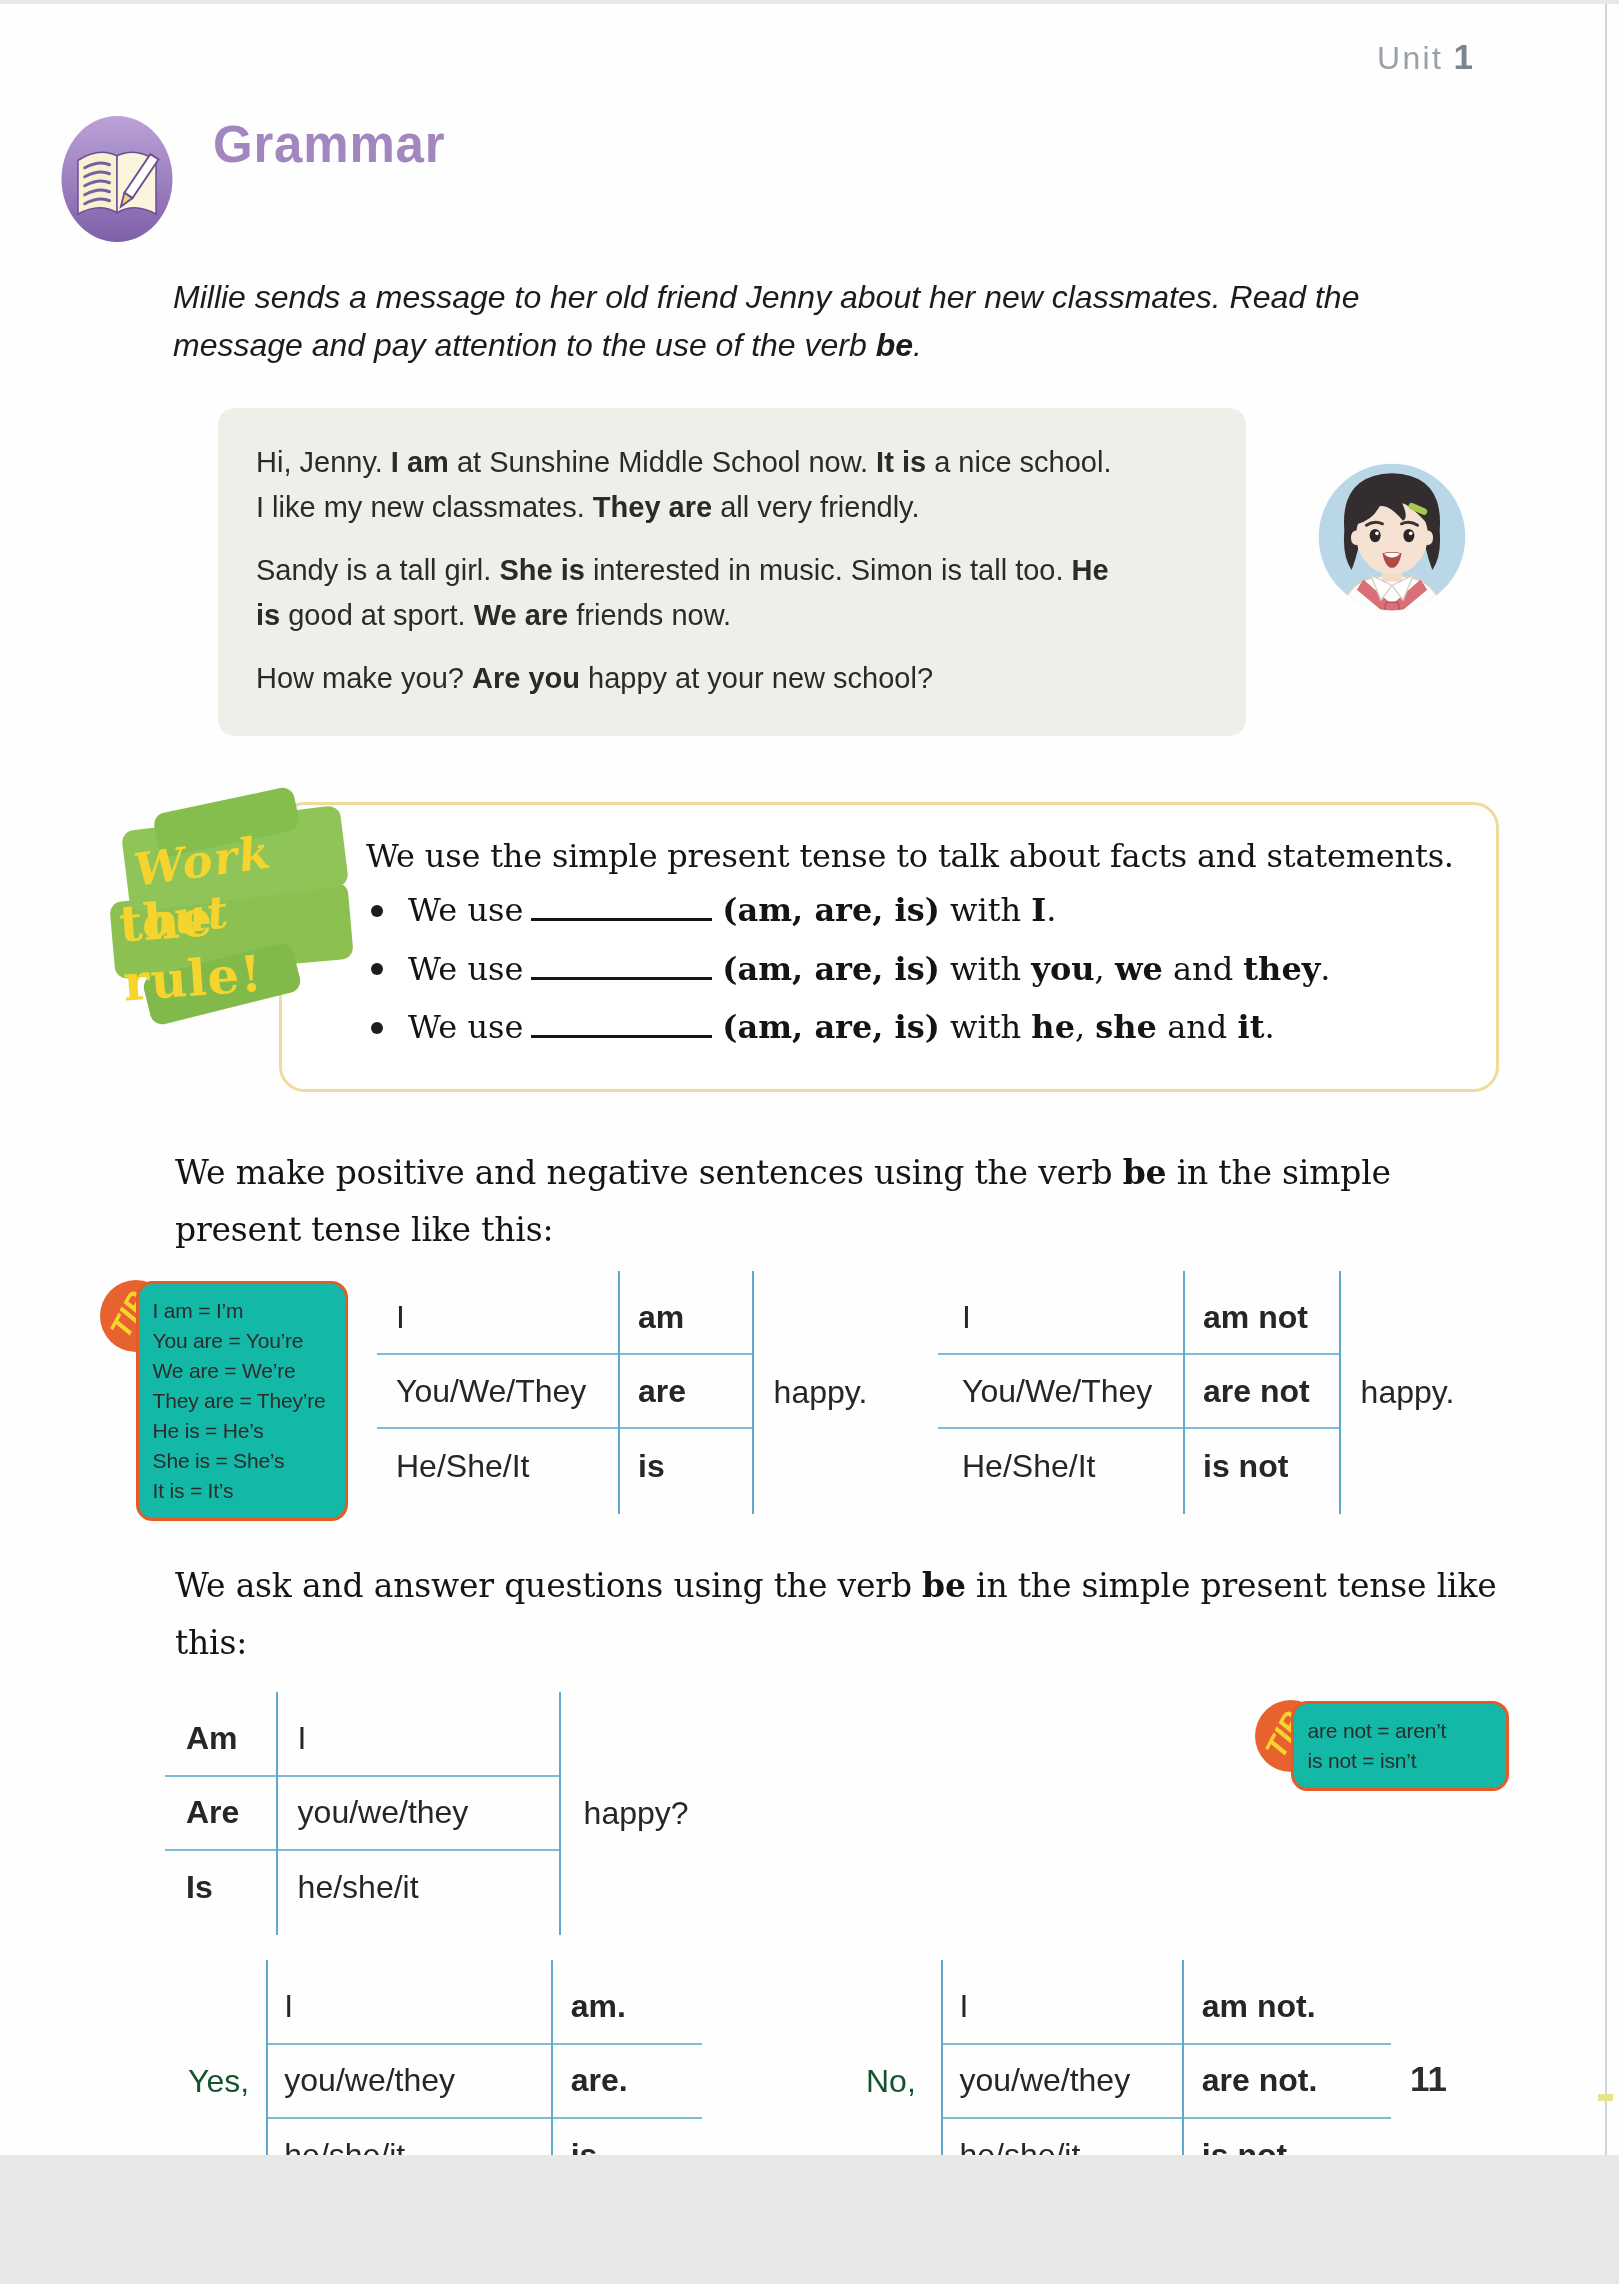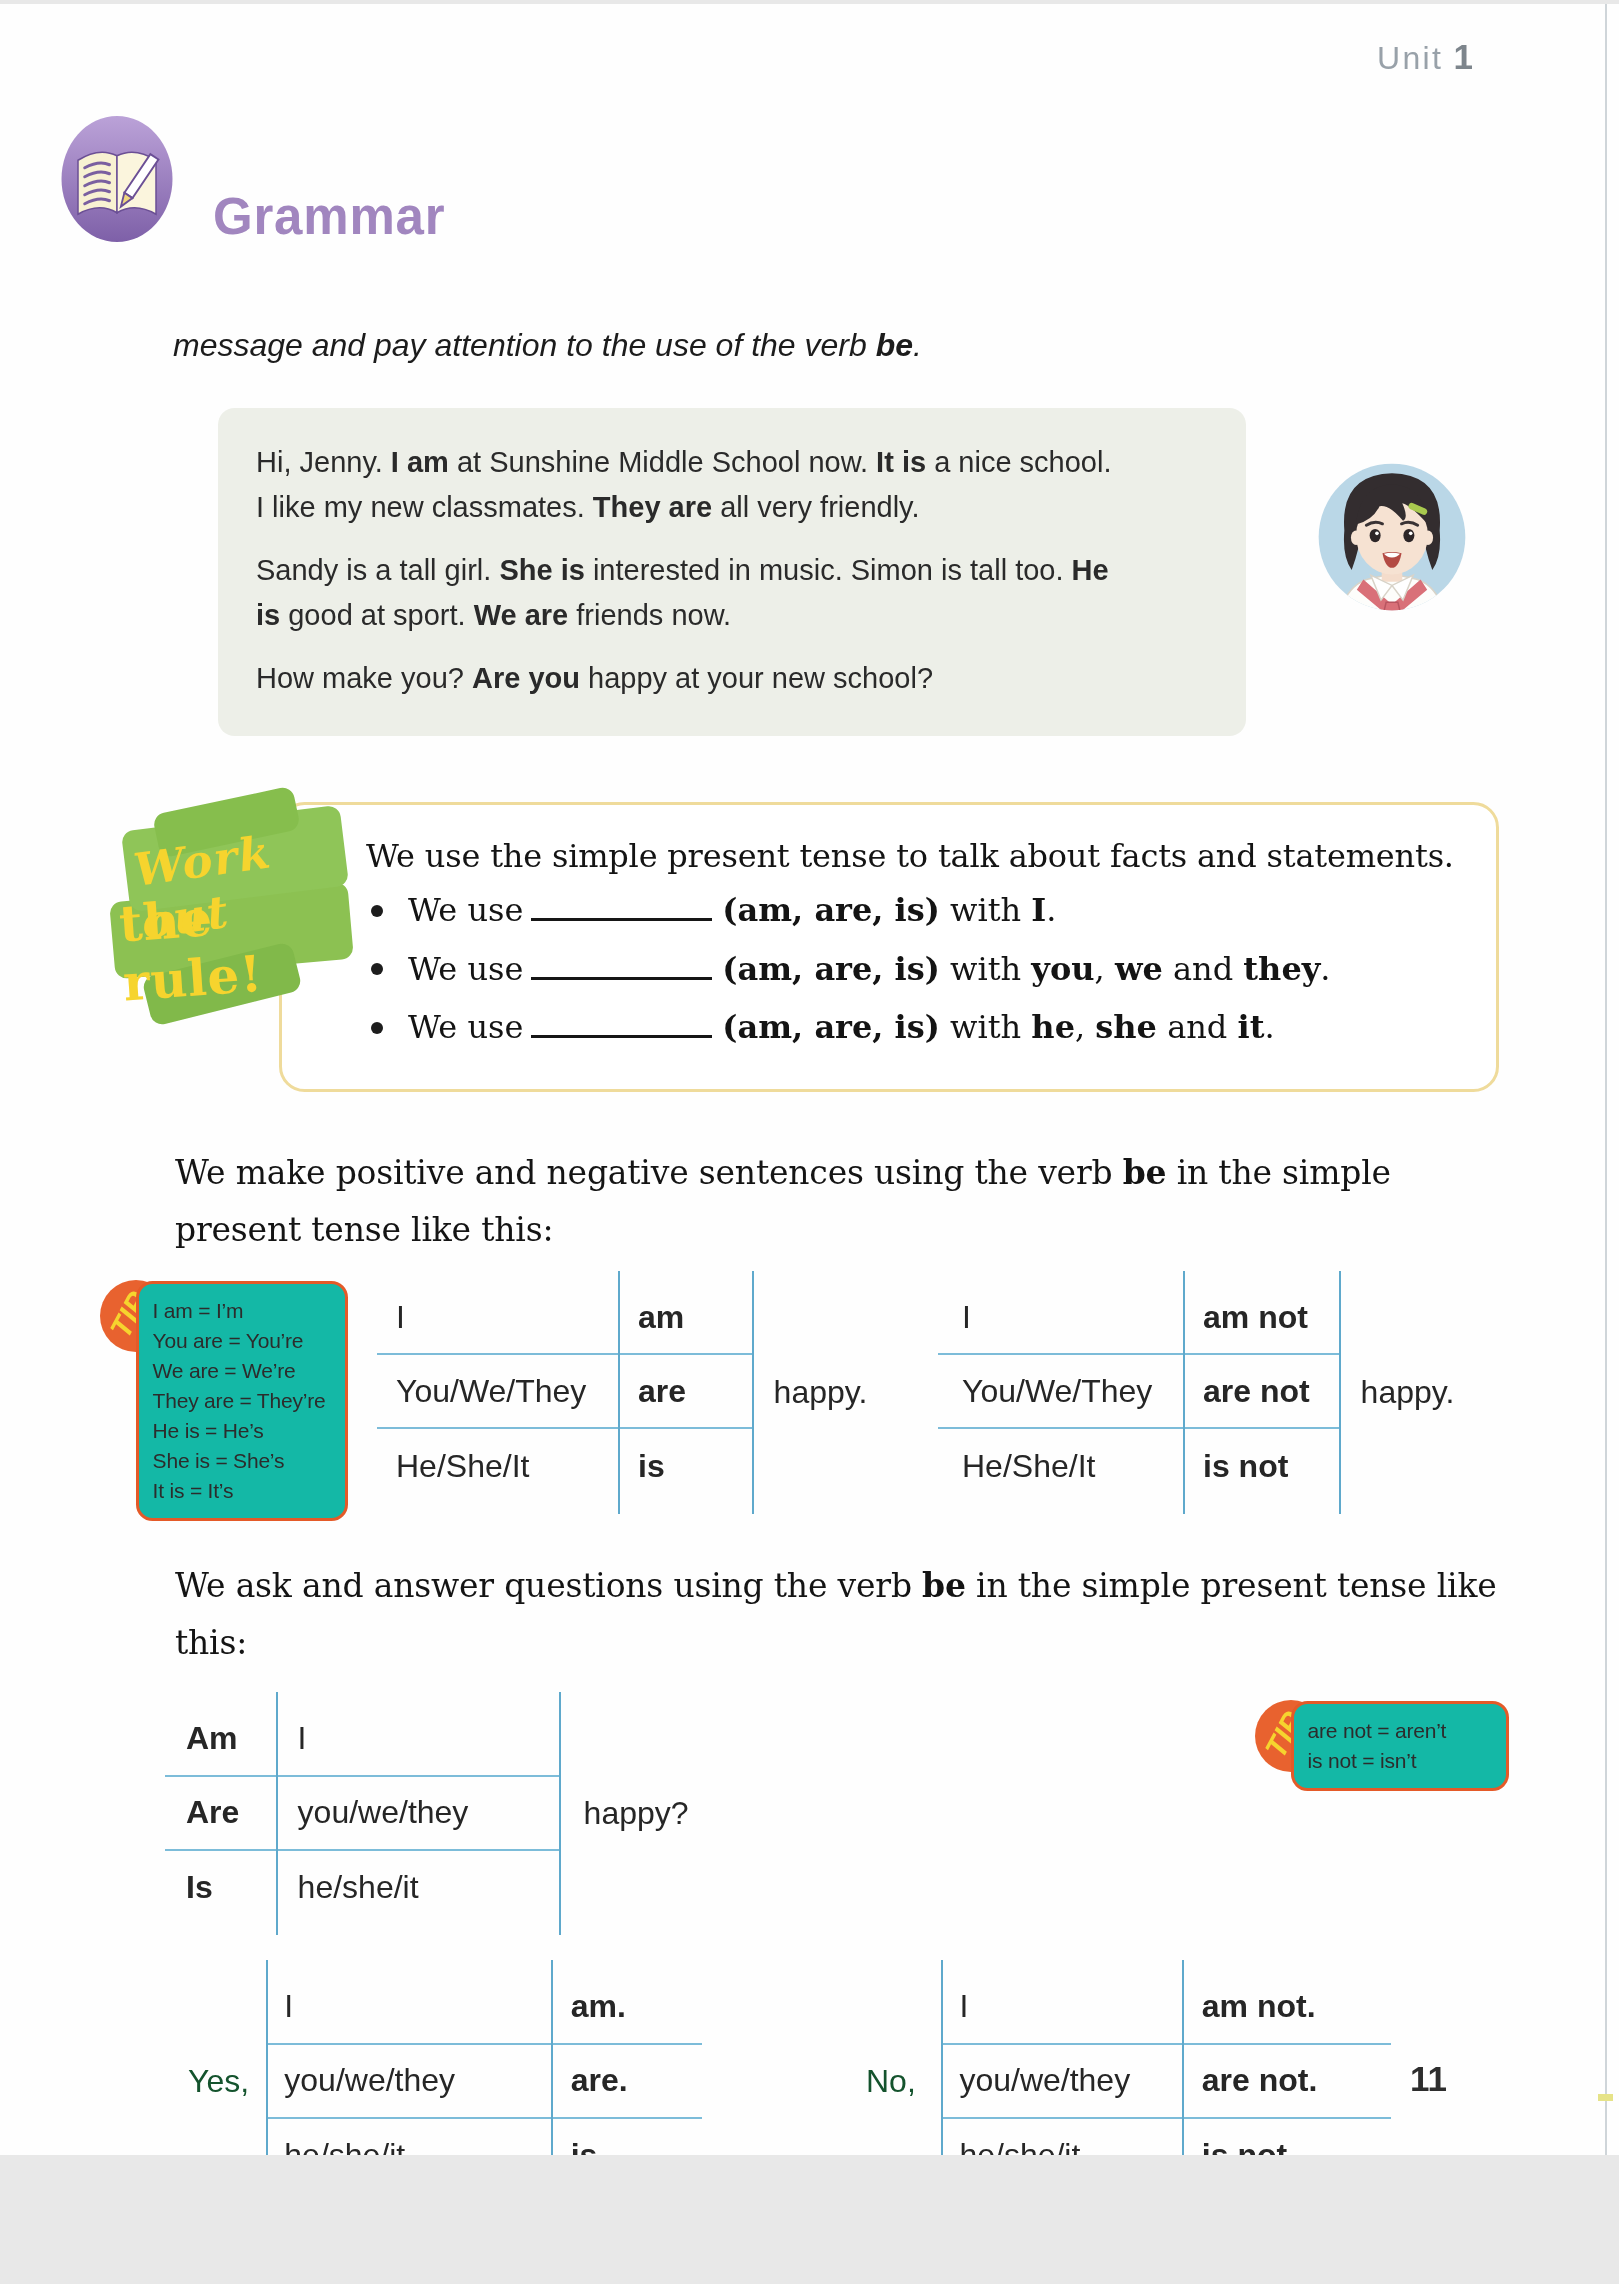--- a/index.html
+++ b/index.html
@@ -11,21 +11,21 @@
   *{box-sizing:border-box;margin:0;padding:0}
   body{background:#e8e8e8;font-family:"Liberation Sans",sans-serif;color:var(--ink)}
   .page{position:relative;width:1619px;height:2151px;margin:4px auto;background:#fefefe;overflow:hidden}
 
   
   .unit-tag{position:absolute;top:33px;left:1377px;display:flex;align-items:baseline;gap:10.5px}
   .unit-word{font-size:32px;color:var(--unitgray);letter-spacing:2.3px}
   .unit-num{font-size:35px;font-weight:bold;color:#7d858c}
 
   
-  .grammar-header{display:flex;align-items:flex-end;gap:39px;margin:111px 0 0 60px}
+  .grammar-header{display:flex;align-items:flex-start;gap:39px;margin:111px 0 0 60px}
   .grammar-title{font-size:51px;font-weight:bold;color:var(--purple);letter-spacing:0.8px}
 
   
   .page-title{margin:30px 0 0 173px;font-size:44px;font-weight:bold;color:var(--orange);letter-spacing:0.8px}
 
   
   .intro{margin:27px 120px 0 173px;font-size:32px;font-style:italic;line-height:1.5;color:#1c1c1c;white-space:nowrap}
 
   
   .message-row{display:flex;margin:39px 0 0 218px}
@@ -156,21 +156,21 @@
         <g transform="rotate(34 102 90)">
           <rect x="96" y="48" width="13" height="62" fill="#ffffff" stroke="#6b4f95" stroke-width="2.5"></rect>
           <path d="M96 110 L102.5 128 L109 110 Z" fill="#F0D67E" stroke="#6b4f95" stroke-width="2.5"></path>
         </g>
       </svg>
     </span>
     <span class="grammar-title">Grammar</span>
   </header>
 
 
-  <p class="intro"><br><span>message and pay attention to the use of the verb </span><span class="b">be</span><span>.</span></p>
+  <p class="intro"><span>Millie sends a message to her old friend Jenny about her new classmates. Read the</span><br><span>message and pay attention to the use of the verb </span><span class="b">be</span><span>.</span></p>
 
   <section class="message-row">
     <div class="message-card">
       <p><span>Hi, Jenny. </span><span class="b">I am</span><span> at Sunshine Middle School now. </span><span class="b">It is</span><span> a nice school.</span><br><span>I like my new classmates. </span><span class="b">They are</span><span> all very friendly.</span></p>
       <p><span>Sandy is a tall girl. </span><span class="b">She is</span><span> interested in music. Simon is tall too. </span><span class="b">He</span><br><span class="b">is</span><span> good at sport. </span><span class="b">We are</span><span> friends now.</span></p>
       <p><span>How make you? </span><span class="b">Are you</span><span> happy at your new school?</span></p>
     </div>
     <div class="avatar">
       <svg width="154" height="181" viewBox="0 0 210 245">
         <defs>

